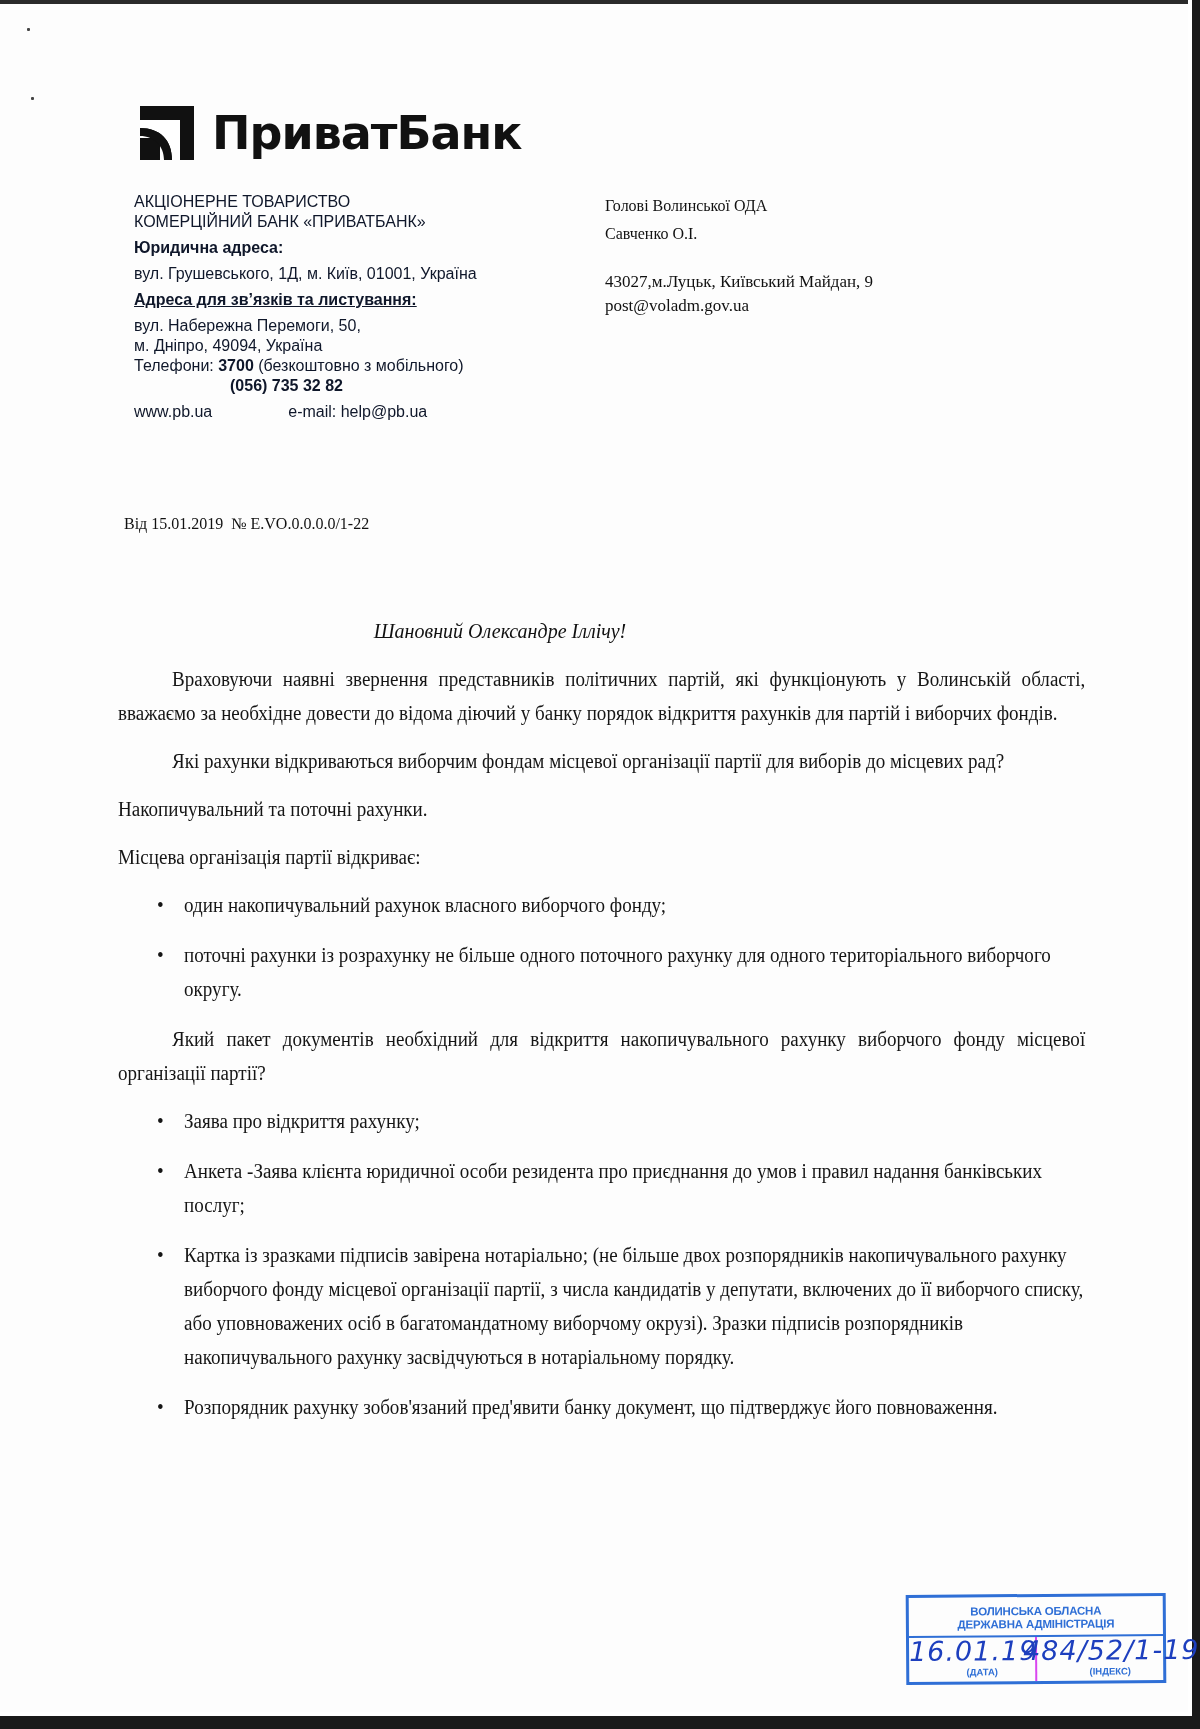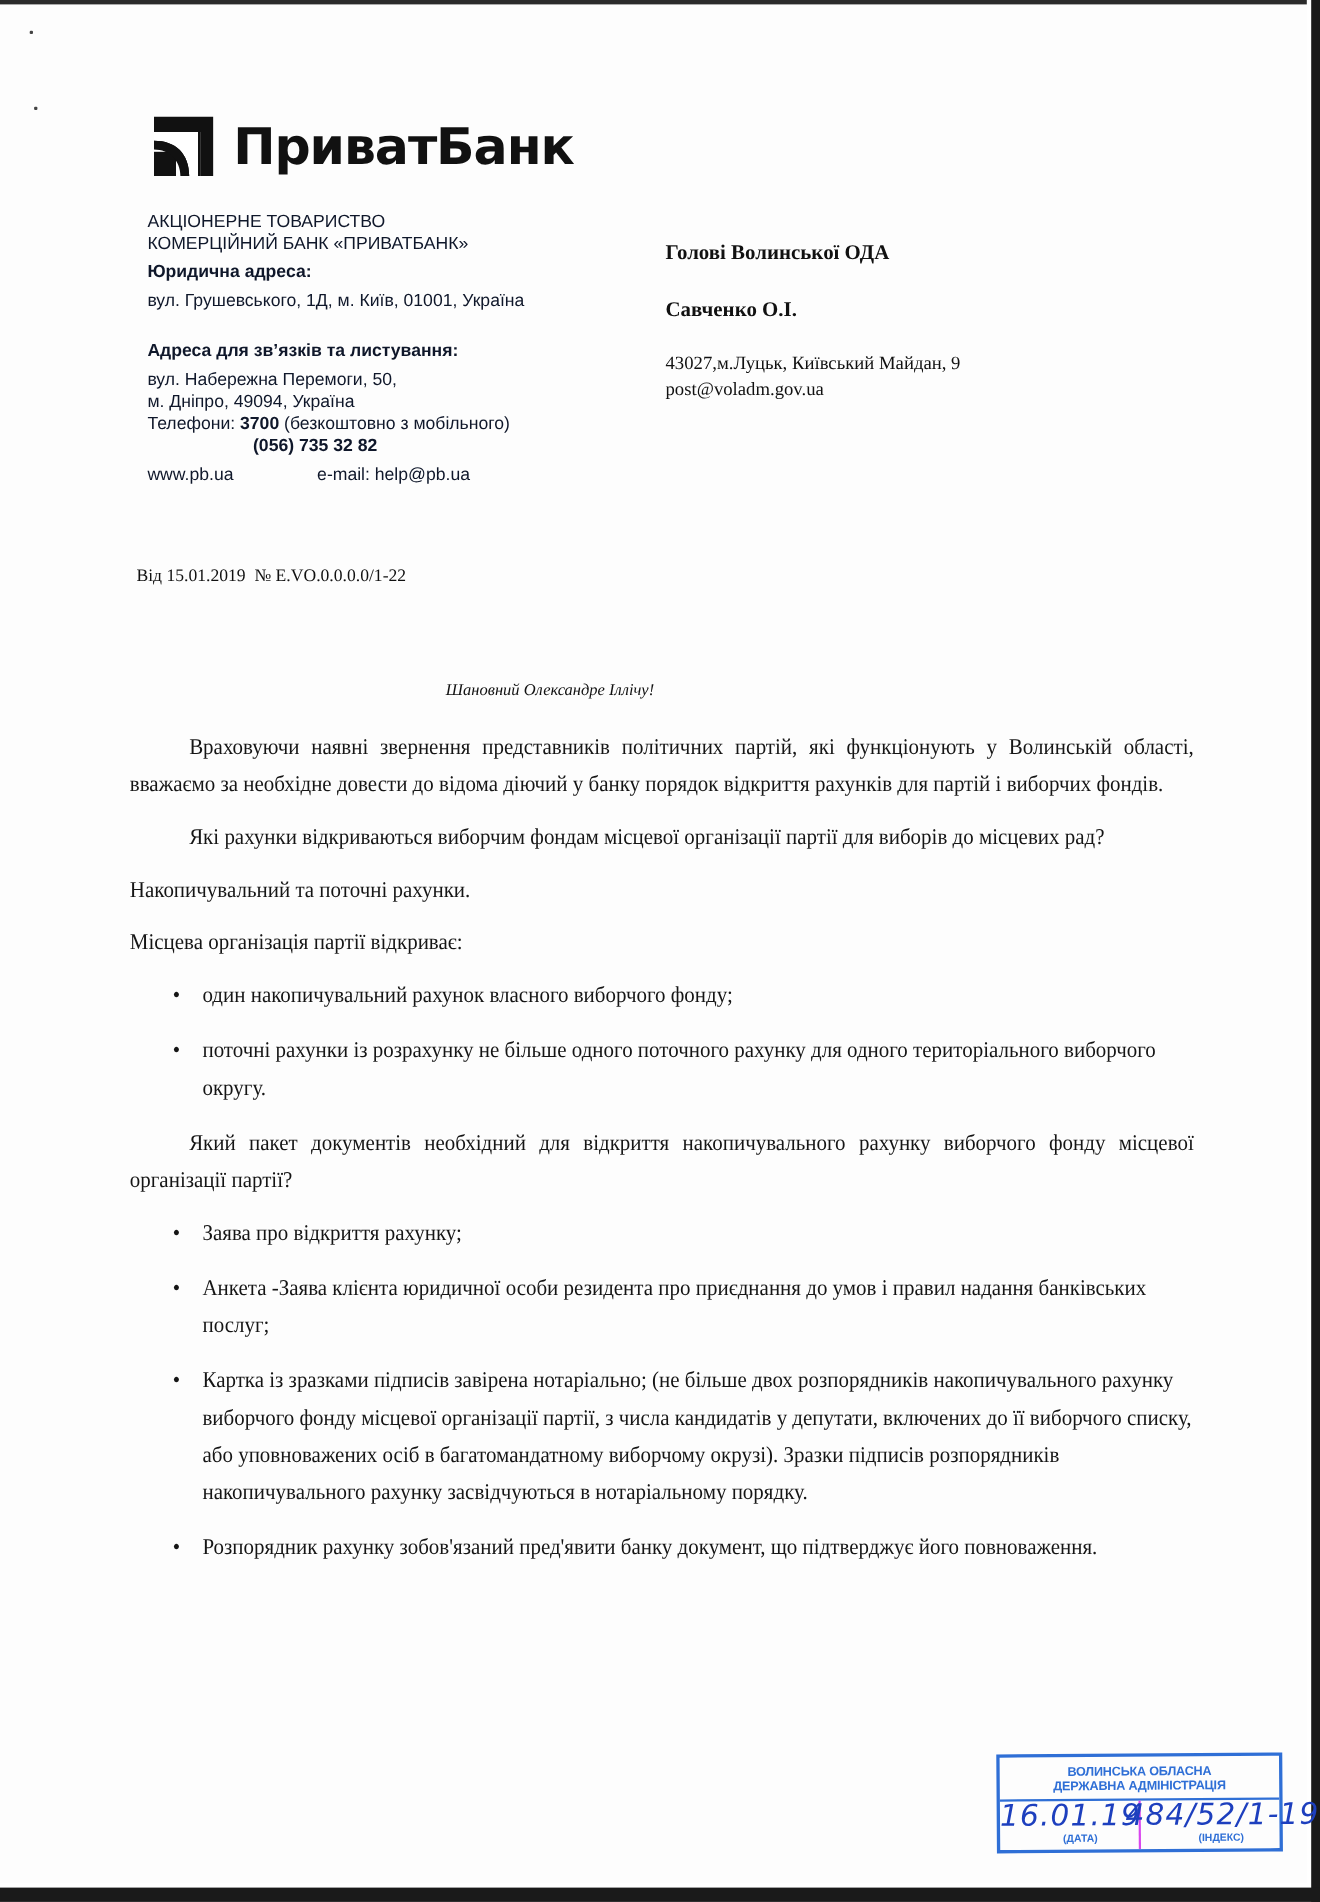--- a/index.html
+++ b/index.html
@@ -23,35 +23,35 @@
   .logo-text {
     font-family: "DejaVu Sans", sans-serif; font-weight: bold; font-size: 46px;
     letter-spacing: -1px; color: #111; margin-left: 6px; line-height: 1;
   }
 
   
   .sender { position: absolute; left: 134px; top: 192px; font-family: "Liberation Sans", sans-serif; font-size: 16px; color: #0f172a; line-height: 20px; }
   .sender .line { white-space: nowrap; }
   .sender .bold { font-weight: bold; }
   .gap6 { margin-top: 6px; }
-  .gap8 { margin-top: 26px; }
+  .gap8 { margin-top: 6px; text-decoration: underline; }
   .phone2 { padding-left: 96px; font-weight: bold; }
   .web-row { display: flex; margin-top: 6px; }
   .web-row .email { margin-left: 76px; }
 
   
   .recipient { position: absolute; left: 605px; top: 192px; font-family: "Liberation Serif", serif; color: #111; }
-  .recipient .title { font-weight: bold; font-size: 19px; line-height: 28px; margin-top: 24px; }
+  .recipient .title { font-weight: normal; font-size: 16px; line-height: 28px; }
   .recipient .addr { font-size: 17px; line-height: 24px; margin-top: 22px; }
 
   
   .ref { position: absolute; left: 124px; top: 515px; font-family: Liberation Serif, serif; font-size: 16px; color: #111; white-space: pre; }
 
   
-  .salutation { position: absolute; left: 0; width: 1000px; top: 620px; text-align: center; font-family: "Liberation Serif", serif; font-style: italic; font-size: 15px; color: #111; }
+  .salutation { position: absolute; left: 0; width: 1000px; top: 620px; text-align: center; font-family: "Liberation Serif", serif; font-style: italic; font-size: 20px; color: #111; }
   .body-text { position: absolute; left: 118px; width: 966px; top: 662px; font-family: "Liberation Serif", serif; font-size: 20.5px; color: #151515; line-height: 34px; transform: scaleX(0.93); transform-origin: left top; }
   .body-text p { margin: 0 0 14px 0; text-align: justify; }
   .body-text p.indent { text-indent: 58px; }
   .body-text ul { list-style: none; margin: 0 0 14px 0; padding: 0; }
   .body-text li { position: relative; padding-left: 71px; margin-bottom: 16px; }
   .body-text li .bullet { position: absolute; left: 42px; top: 0; }
   .w108 { width: 1040px; }
 
   
   .stamp {

